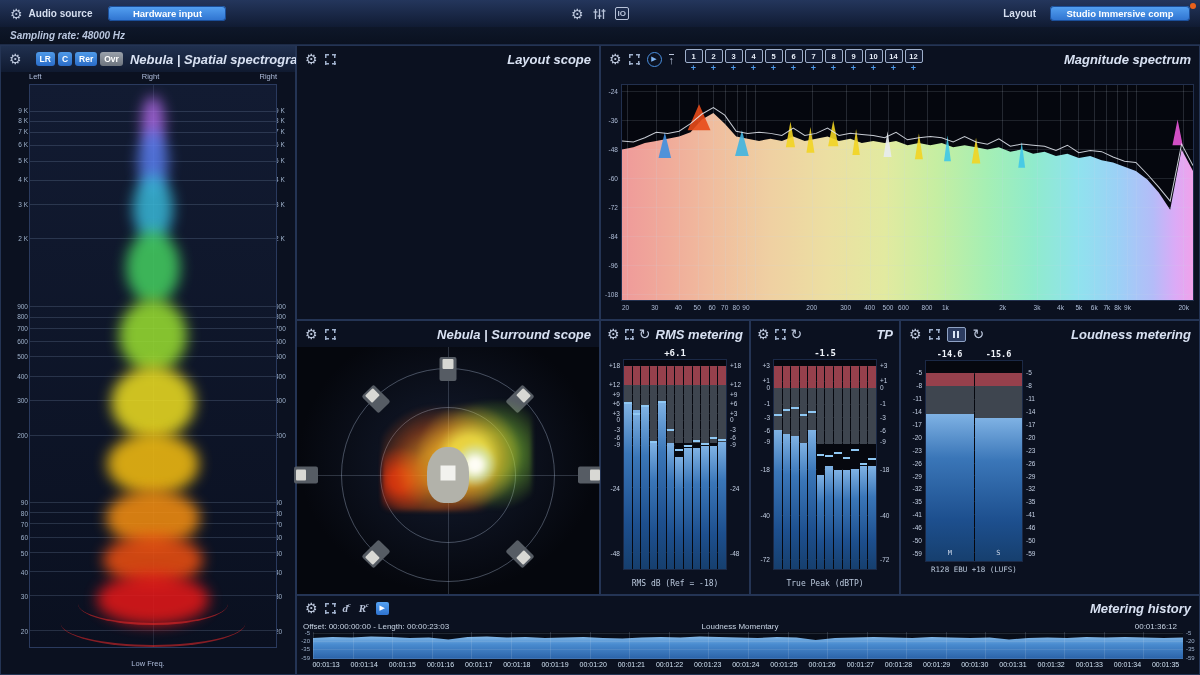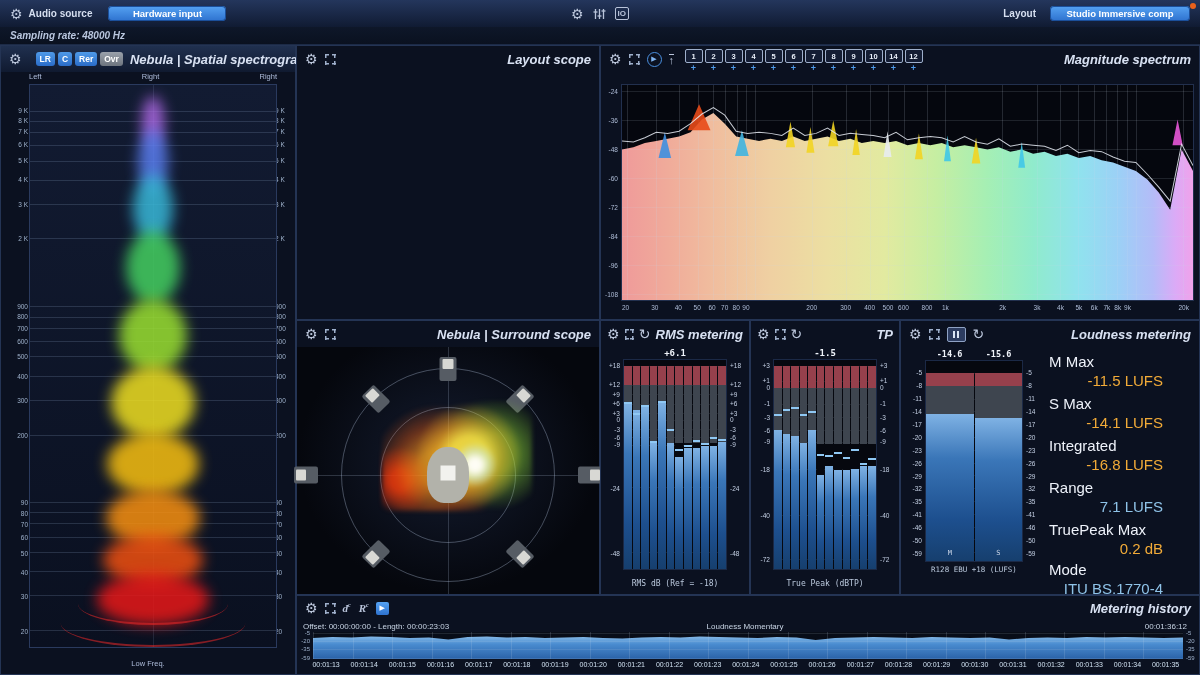--- a/index.html
+++ b/index.html
@@ -112,21 +112,21 @@
   #lm-vals{position:absolute;top:2px;left:20px;right:20px;display:flex;font:bold 8.5px "DejaVu Sans Mono",monospace;color:#f0f4fa}
   #lm-vals span{flex:1;text-align:center}
   #lm-wrap{position:absolute;top:13px;bottom:12px;left:0;right:0}
   #lm-cap{position:absolute;bottom:0px;left:0;right:0;text-align:center;font:7.5px "DejaVu Sans Mono",monospace;color:#bac8dc}
   #lm-stats{position:absolute;left:148px;right:10px;top:30px;bottom:8px;display:flex;flex-direction:column}
   .strow-l{font:15px "Liberation Sans",sans-serif;color:#eef2fa;margin-top:2px}
   .strow-v{font:15px "Liberation Sans",sans-serif;text-align:right;padding-right:26px;margin:2px 0 4px}
   .tone-orange{color:#f2ab38}.tone-blue{color:#8fc3e8}
   .stgap{margin-top:auto}
   
-  #hist-info{position:absolute;left:6px;right:12px;top:25px;height:10px;display:flex;align-items:flex-end;
+  #hist-info{position:absolute;left:6px;right:22px;top:25px;height:10px;display:flex;align-items:flex-end;
              font:8px "Liberation Sans",sans-serif;color:#c8d4e4}
   #hist-info .mid{position:absolute;left:50%;transform:translateX(-50%)}
   #hist-info .right{margin-left:auto}
   #hist-chart{position:absolute;left:16px;right:16px;top:36px;bottom:15px;background:#080d18;overflow:hidden}
   #hist-fill{position:absolute;inset:0;background:linear-gradient(180deg,#a6d2f4,#4a8cd0 45%,#2a62a8)}
   .hscale{position:absolute;top:36px;bottom:15px;width:15px;font:6px "Liberation Sans",sans-serif;color:#9fb2cc}
   .hscale span{position:absolute;transform:translateY(-50%)}
   .hsl{left:0;text-align:right}.hsl span{right:2px}
   .hsr{right:0}.hsr span{left:2px}
   #hist-timeline{position:absolute;left:16px;right:16px;bottom:2px;height:11px;font:7px "Liberation Sans",sans-serif;color:#cfe0f0}
@@ -788,34 +788,20 @@
           <div class="mcol">
             <div class="zred" style="top: 6%; height: 6.4%;"></div>
             <div class="zgray" style="top: 12.4%; height: 16.2133%;"></div>
             <div class="mbar" style="top: 28.6133%;"></div>
             <div class="chlab">S</div>
           </div>
         </div>
       </div>
     <div id="lm-cap">R128 EBU +18 (LUFS)</div>
   </div>
-  <div id="lm-stats">
-      <div class="strow-l">M Max</div>
-      <div class="strow-v tone-orange">-11.5 LUFS</div>
-      <div class="strow-l">S Max</div>
-      <div class="strow-v tone-orange">-14.1 LUFS</div>
-      <div class="strow-l">Integrated</div>
-      <div class="strow-v tone-orange">-16.8 LUFS</div>
-      <div class="strow-l">Range</div>
-      <div class="strow-v tone-blue">7.1 LUFS</div>
-      <div class="strow-l">TruePeak Max</div>
-      <div class="strow-v tone-orange">0.2 dB</div>
-      <div class="strow-l stgap">Mode</div>
-      <div class="strow-v tone-blue">ITU BS.1770-4</div>
-    </div>
 </section>
 
 <section class="panel" id="panel-history" style="left:296px;top:595px;width:904px;height:80px">
   <div class="phead" style="height:24px;background:none">
     <span class="ico">⚙</span>
     <span class="corners"></span>
     <span id="hist-tools" style="display:flex;gap:8px;align-items:center">
         <span class="toolglyph">d<sup>c</sup></span>
         <span class="toolglyph">R<sup>c</sup></span>
       </span>

